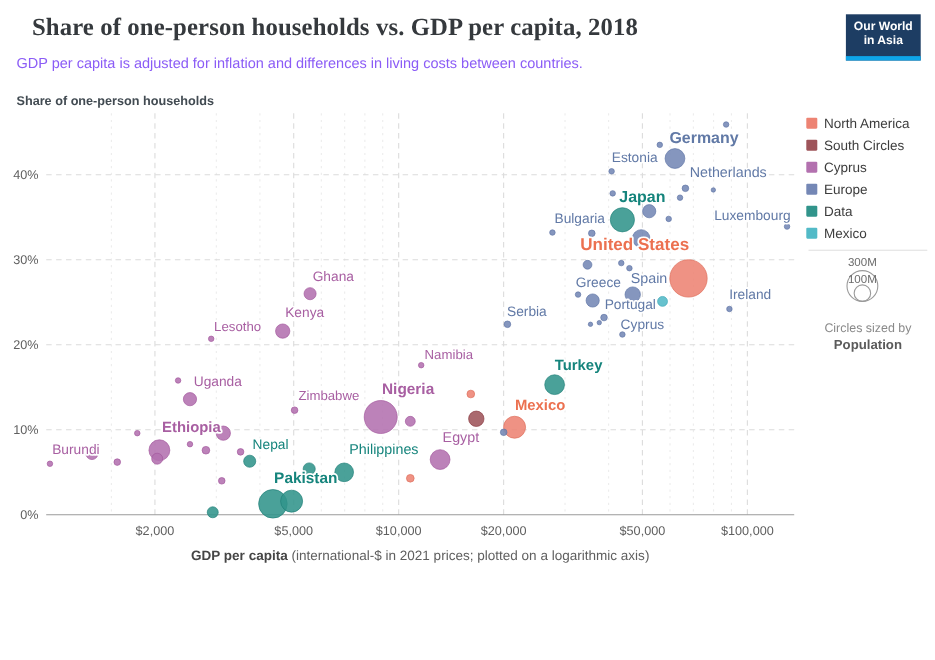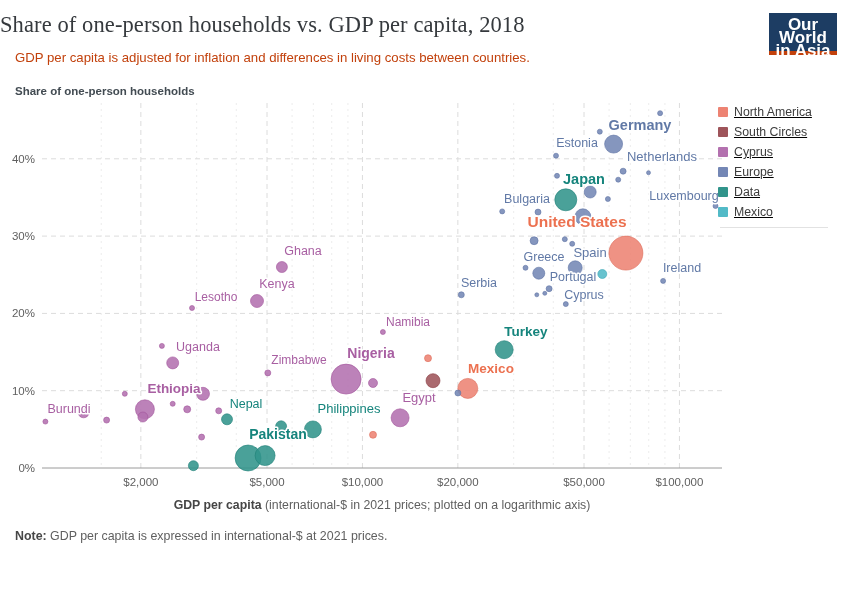--- a/index.html
+++ b/index.html
@@ -1,39 +1,39 @@
 <!DOCTYPE html>
 <html><head>
 <meta charset="utf-8">
 <style>
   html,body{margin:0;padding:0;background:#fff;}
   .page{position:relative;width:850px;height:600px;background:#ffffff;overflow:hidden;
         font-family:"Liberation Sans",sans-serif;}
   
   .hdr{position:absolute;top:0;left:0;width:850px;z-index:3;}
-  .title{position:absolute;top:12px;left:0;width:730px;margin:0;
-         font-family:"Liberation Serif",serif;font-size:22.5px;font-weight:400;color:#35393d;
+  .title{position:absolute;top:12px;left:29px;width:730px;margin:0;
+         font-family:"Liberation Serif",serif;font-size:22.5px;font-weight:700;color:#35393d;
          letter-spacing:.1px;}
   .subtitle{position:absolute;top:50px;left:15px;width:720px;margin:0;
-            font-size:13.2px;color:#c2410c;}
+            font-size:13.2px;color:#8b5cf6;}
   .logo{position:absolute;top:13px;right:13px;width:68px;height:33px;background:#1d3d63;
-        border-bottom:4px solid #c2410c;color:#fff;font-size:17px;font-weight:700;
+        border-bottom:4px solid #0ea5e9;color:#fff;font-size:11px;font-weight:700;
         text-align:center;line-height:13px;padding-top:5px;box-sizing:content-box;}
   .logo span{display:block;}
   
   #chart{position:absolute;top:0;left:0;z-index:1;}
   .tick-x{fill:#5f5f5f;font-size:11.5px;font-family:"Liberation Sans",sans-serif;}
   .tick-y{fill:#5f5f5f;font-size:11.5px;font-family:"Liberation Sans",sans-serif;}
   .axis-title{fill:#424b52;font-size:11.5px;font-weight:700;font-family:"Liberation Sans",sans-serif;}
   .xlabel-b{fill:#454545;font-weight:700;}
   .xlabel-n{fill:#5f5f5f;font-weight:400;}
   .country-label{paint-order:stroke;stroke:#ffffff;stroke-width:3px;stroke-linejoin:round;
                  font-family:"Liberation Sans",sans-serif;}
   
-  .legend{position:absolute;top:106px;left:718px;width:112px;z-index:3;text-decoration:underline;}
+  .legend{position:absolute;top:106px;left:733px;width:112px;z-index:3;}
   .legend-row{display:flex;align-items:center;margin-bottom:8px;cursor:default;}
   .swatch{width:10px;height:10px;border-radius:1px;margin-right:6px;flex:0 0 auto;}
   .legend-row .lab{font-size:12.3px;color:#3d3d3d;line-height:12px;white-space:nowrap;}
   .legend hr{border:none;border-top:1px solid #e2e2e2;margin:9px 2px 2px 2px;}
   .size-caption{margin-top:2px;text-align:center;font-size:11.3px;color:#8a8a8a;line-height:14px;}
   .size-caption b{display:block;font-size:12px;color:#5a5a5a;}
   .size-svg{display:block;margin:0 auto;}
   .size-num{fill:#6b6b6b;font-size:10.5px;font-family:"Liberation Sans",sans-serif;}
   
   .ftr{position:absolute;top:526px;left:15px;width:820px;z-index:3;
@@ -206,19 +206,30 @@
         <div class="legend-row">
           <span class="swatch" style="background: rgb(49, 148, 139);"></span>
           <span class="lab">Data</span>
         </div>
         <div class="legend-row">
           <span class="swatch" style="background: rgb(82, 186, 199);"></span>
           <span class="lab">Mexico</span>
         </div>
       </div>
     <hr>
+    <div class="size-legend">
+      <svg class="size-svg" width="104" height="60">
+        <text class="size-num" x="47" y="12" text-anchor="middle">300M</text>
+        <circle cx="47" cy="30" r="14" fill="none" stroke="#9a9a9a" stroke-width="1"></circle>
+        <text class="size-num" x="47" y="27" text-anchor="middle">100M</text>
+        <circle cx="47" cy="36.5" r="7.5" fill="none" stroke="#9a9a9a" stroke-width="1"></circle>
+      </svg>
+      <div class="size-caption">
+        <span>Circles sized by</span>
+        <b>Population</b>
+      </div>
+    </div>
   </aside>
 
   <div class="ftr">
-    <p><b>Note:</b><span> GDP per capita is expressed in international-$ at 2021 prices.</span></p>
   </div>
 
 </div>
 
 </body></html>

